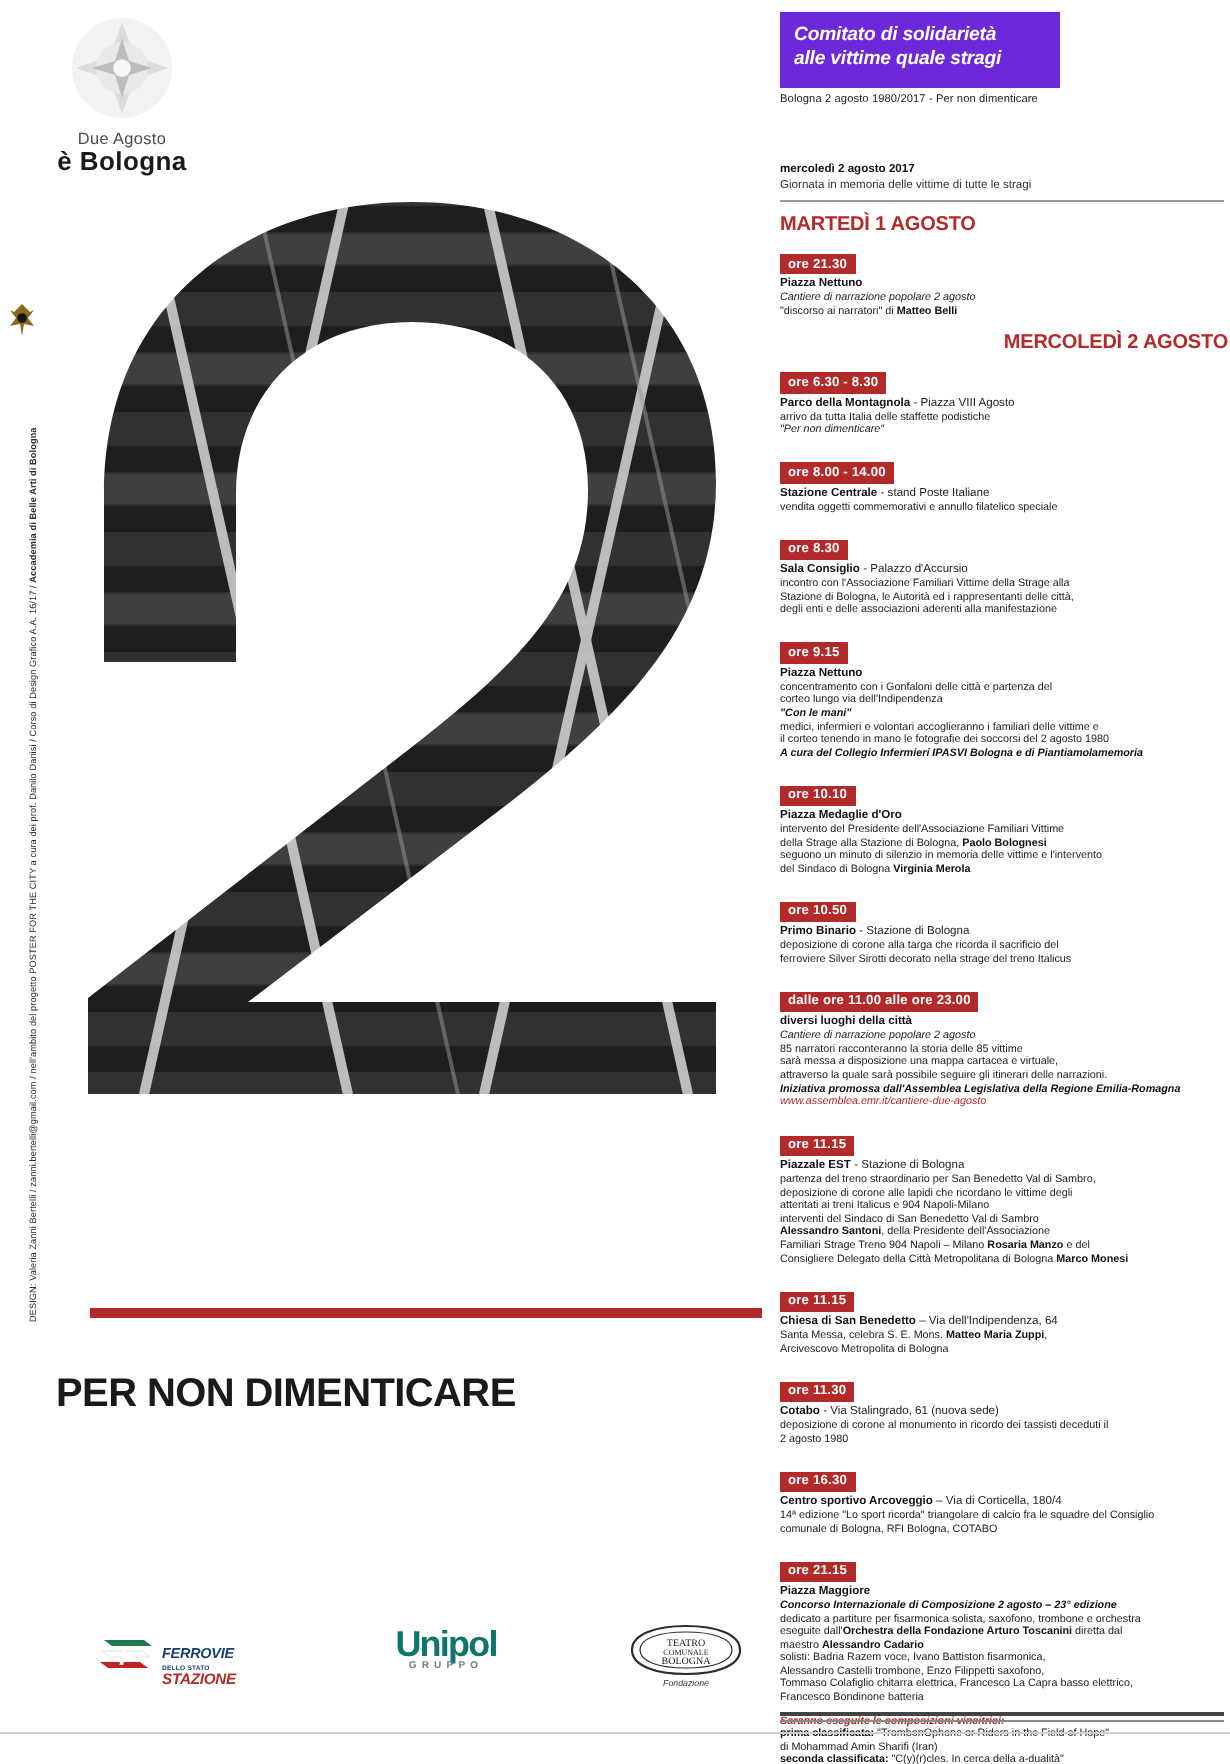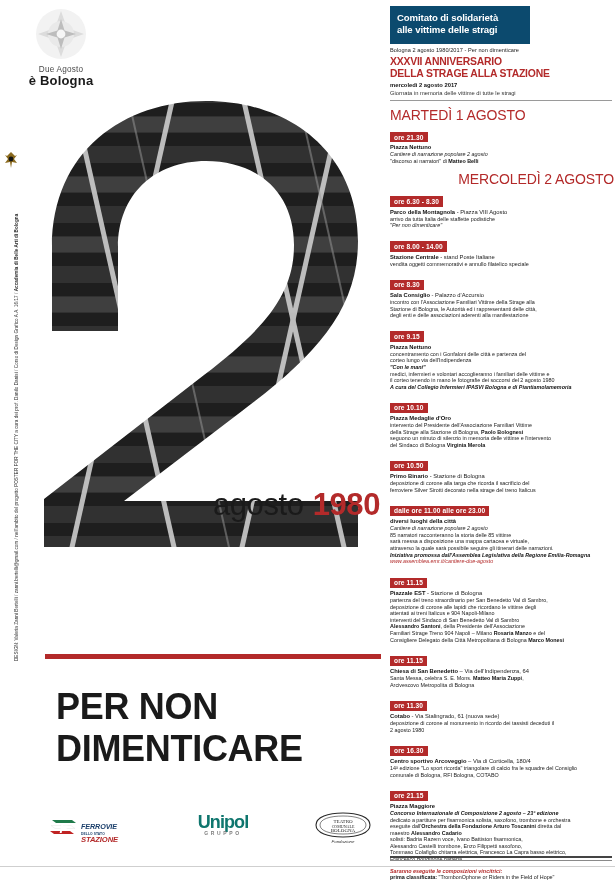--- a/index.html
+++ b/index.html
@@ -36,22 +36,22 @@
 
   .headline-row{
     position:absolute;left:28px;top:487px;width:352px;height:46px;
     display:flex;align-items:baseline;justify-content:flex-end;gap:9px;
   }
   .h-agosto{font-size:31px;color:#1a1a1a;font-weight:normal;letter-spacing:-.4px;}
   .h-1980{font-size:31px;color:#b32a2a;font-weight:bold;letter-spacing:-.4px;}
 
   .rule-red{position:absolute;left:45px;top:654px;width:336px;height:5px;background:#b32a2a;}
   .slogan{
-    position:absolute;left:56px;top:686px;width:340px;
-    font-size:36px;font-weight:bold;color:#1a1a1a;letter-spacing:-.3px;
+    position:absolute;left:28px;top:686px;width:340px;
+    font-size:20px;font-weight:bold;color:#1a1a1a;letter-spacing:-.3px;
   }
 
   
   .sponsors{position:absolute;left:28px;top:812px;width:352px;height:48px;}
   .sp{position:absolute;top:0;}
   .sp-fs{left:22px;width:104px;}
   .sp-uni{left:152px;width:86px;text-align:center;}
   .sp-tc{left:272px;width:86px;text-align:center;}
 
   .fs-logo{display:flex;align-items:center;gap:3px;}
@@ -64,36 +64,36 @@
   .uni-word{font-size:18px;font-weight:bold;color:#0f766e;letter-spacing:-.9px;line-height:20px;}
   .uni-sub{font-size:5px;font-weight:bold;color:#7d7d7d;letter-spacing:2.6px;margin-top:-2px;}
 
   .tc-mark{width:62px;height:26px;margin:0 auto;}
   .tc-sub{font-size:4.4px;color:#333;margin-top:1px;font-style:italic;}
 
   
   .right-col{position:absolute;left:388px;top:0;width:227px;height:882px;padding:0;}
 
   .banner{
-    position:absolute;left:2px;top:6px;width:140px;height:38px;background:#0c4a6e;
-    color:#fff;padding:6px 7px 0 7px;box-sizing:border-box;
+    position:absolute;left:2px;top:6px;width:140px;height:38px;background:#6d28d9;
+    color:#fff;padding:6px 7px 0 7px;box-sizing:border-box;font-style:italic;
   }
   .banner div{font-size:9.6px;font-weight:bold;line-height:12.2px;letter-spacing:-.1px;}
 
   .kicker{position:absolute;left:2px;top:47px;width:220px;font-size:5.6px;color:#222;letter-spacing:.05px;}
   .annivers{position:absolute;left:2px;top:56px;width:220px;}
   .annivers div{font-size:10.4px;font-weight:bold;color:#b32a2a;line-height:12.4px;letter-spacing:-.2px;}
   .subline1{position:absolute;left:2px;top:82px;font-size:5.8px;font-weight:bold;color:#111;}
   .subline2{position:absolute;left:2px;top:89.5px;font-size:5.8px;color:#333;}
 
   .hr-top{position:absolute;left:2px;top:100px;width:222px;height:1px;background:#9a9a9a;}
 
   .prog{position:absolute;left:2px;top:107px;width:224px;}
 
-  .dayhead{font-size:14px;font-weight:normal;color:#b32a2a;letter-spacing:-.1px;margin:0 0 2.5px 0;}
+  .dayhead{font-size:10px;font-weight:bold;color:#b32a2a;letter-spacing:-.1px;margin:0 0 2.5px 0;}
   .daygap{margin-top:7px;text-align:right;}
 
   .tag{
     display:inline-block;background:#b32a2a;color:#fff;font-size:6.6px;font-weight:bold;
     padding:1.6px 4px 1.8px 4px;letter-spacing:.1px;margin:0 0 2px 0;
   }
   .entry{margin:0 0 6px 0;}
   .e-line{font-size:5.4px;line-height:6.6px;color:#222;}
   .e-ven{font-size:5.8px;font-weight:bold;color:#111;line-height:7px;}
   .e-ven span.reg{font-weight:normal;color:#222;}
@@ -195,24 +195,20 @@
                      C126 66, 90 100, 90 152
                      L90 236 L24 236 Z"></path>
           </clipPath>
         </defs>
         <g clip-path="url(#twoclip)">
           <rect width="352" height="452" fill="url(#rails)"></rect>
         </g>
       </svg>
     </div>
 
-    <div class="headline-row">
-      <span class="h-agosto">agosto</span>
-      <span class="h-1980">1980</span>
-    </div>
 
     <div class="rule-red"></div>
     <div class="slogan">PER NON DIMENTICARE</div>
 
     <div class="sponsors">
       <div class="sp sp-fs">
         <div class="fs-logo">
           <div class="fs-mark">
             <svg width="28" height="21" viewBox="0 0 28 21">
               <path d="M2 3 L22 3 L26 6 L6 6 Z" fill="#1f7a4a"></path>
@@ -246,29 +242,25 @@
         </div>
         <div class="tc-sub">Fondazione</div>
       </div>
     </div>
   </div>
 
   <div class="right-col">
 
     <div class="banner">
       <div>Comitato di solidarietà</div>
-      <div>alle vittime delle stragi</div>
+      <div>alle vittime quale stragi</div>
     </div>
 
     <div class="kicker">Bologna 2 agosto 1980/2017 - Per non dimenticare</div>
 
-    <div class="annivers">
-      <div>XXXVII ANNIVERSARIO</div>
-      <div>DELLA STRAGE ALLA STAZIONE</div>
-    </div>
 
     <div class="subline1">mercoledì 2 agosto 2017</div>
     <div class="subline2">Giornata in memoria delle vittime di tutte le stragi</div>
 
     <div class="hr-top"></div>
 
     <div class="prog" id="program">
         <div class="dayhead">MARTEDÌ 1 AGOSTO</div>
         <div class="entry"><div class="tag">ore 21.30</div><div class="e-ven">Piazza Nettuno</div><div class="e-line"><span class="e-it">Cantiere di narrazione popolare 2 agosto</span></div><div class="e-line">"discorso ai narratori" di <span class="e-b">Matteo Belli</span></div></div>
         <div class="dayhead daygap">MERCOLEDÌ 2 AGOSTO</div>

